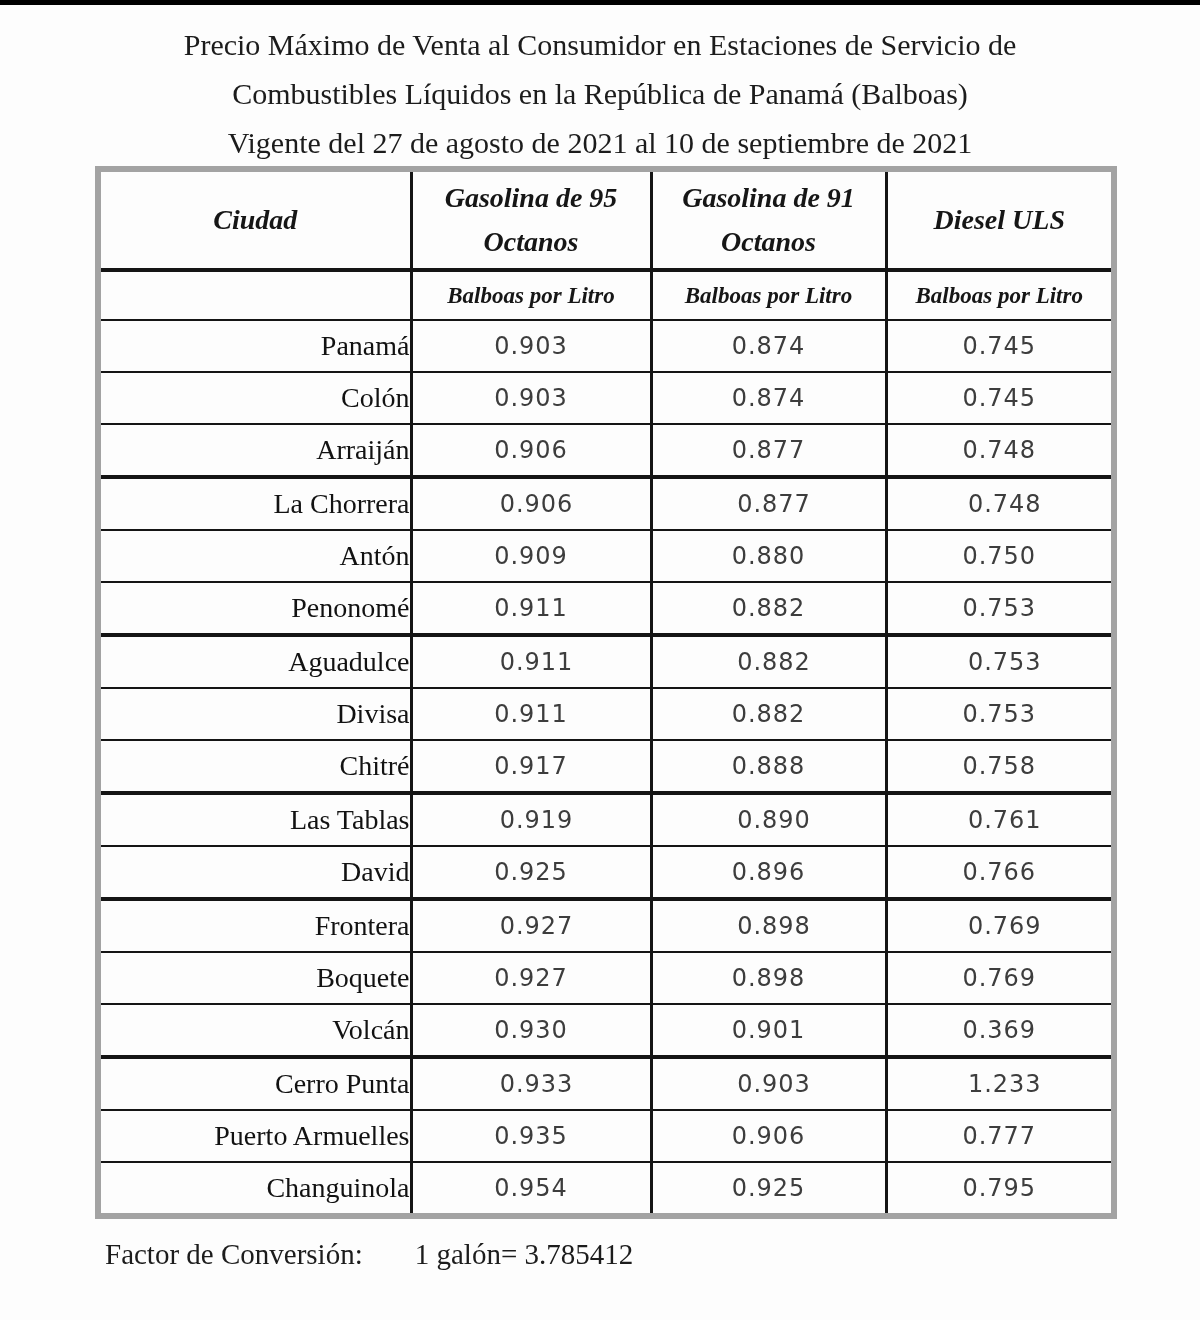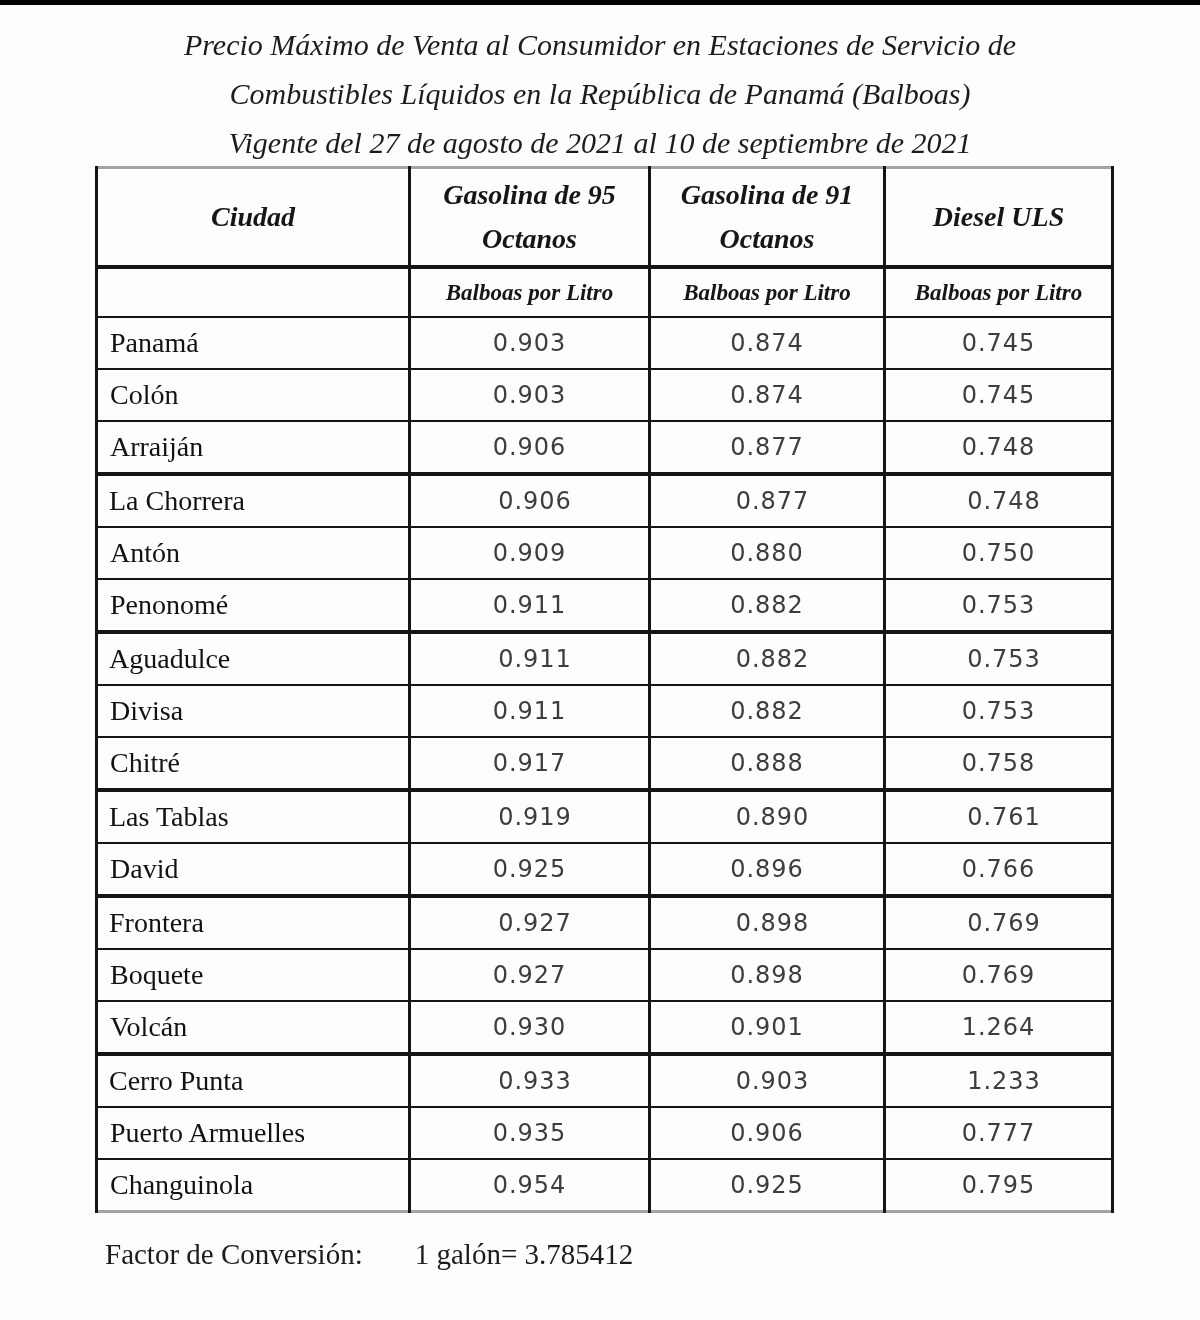--- a/index.html
+++ b/index.html
@@ -18,30 +18,29 @@
     background: #000000;
   }
   .titles {
     position: absolute;
     top: 20px; left: 0;
     width: 100%;
     text-align: center;
     font-size: 30px;
     line-height: 49px;
     color: #1c1c1c;
-    font-style: italic;
   }
   table.fuel {
     position: absolute;
     top: 166px;
     left: 95px;
     width: 1016px;
     border-collapse: collapse;
     table-layout: fixed;
-    border: 3px solid #a3a3a3;
+    border: 6px solid #a3a3a3;
   }
   table.fuel th, table.fuel td {
     border: 2px solid #151515;
     border-left-width: 3px;
     border-right-width: 3px;
     padding: 0;
     overflow: hidden;
   }
   thead tr.main th {
     height: 96px;
@@ -61,21 +60,21 @@
     font-weight: bold;
     text-align: center;
     vertical-align: middle;
     color: #161616;
   }
   tbody td { height: 50px; vertical-align: middle; }
   tbody td.city {
     font-size: 28px;
     color: #121212;
     padding-left: 12px;
-    text-align: left;
+    text-align: right;
   }
   tbody td.price {
     font-family: "DejaVu Sans", "Liberation Sans", sans-serif;
     font-size: 24px;
     letter-spacing: 1px;
     text-align: center;
     color: #3d3d3d;
   }
   tbody tr.group-start td { border-top-width: 4px; padding-left: 11px; }
   .footer {
@@ -208,21 +207,21 @@
         <tr>
       <td class="city">Boquete</td>
       <td class="price">0.927</td>
       <td class="price">0.898</td>
       <td class="price">0.769</td>
     </tr>
         <tr>
       <td class="city">Volcán</td>
       <td class="price">0.930</td>
       <td class="price">0.901</td>
-      <td class="price">1.264</td>
+      <td class="price">0.369</td>
     </tr>
         <tr class="group-start">
       <td class="city">Cerro Punta</td>
       <td class="price">0.933</td>
       <td class="price">0.903</td>
       <td class="price">1.233</td>
     </tr>
         <tr>
       <td class="city">Puerto Armuelles</td>
       <td class="price">0.935</td>

